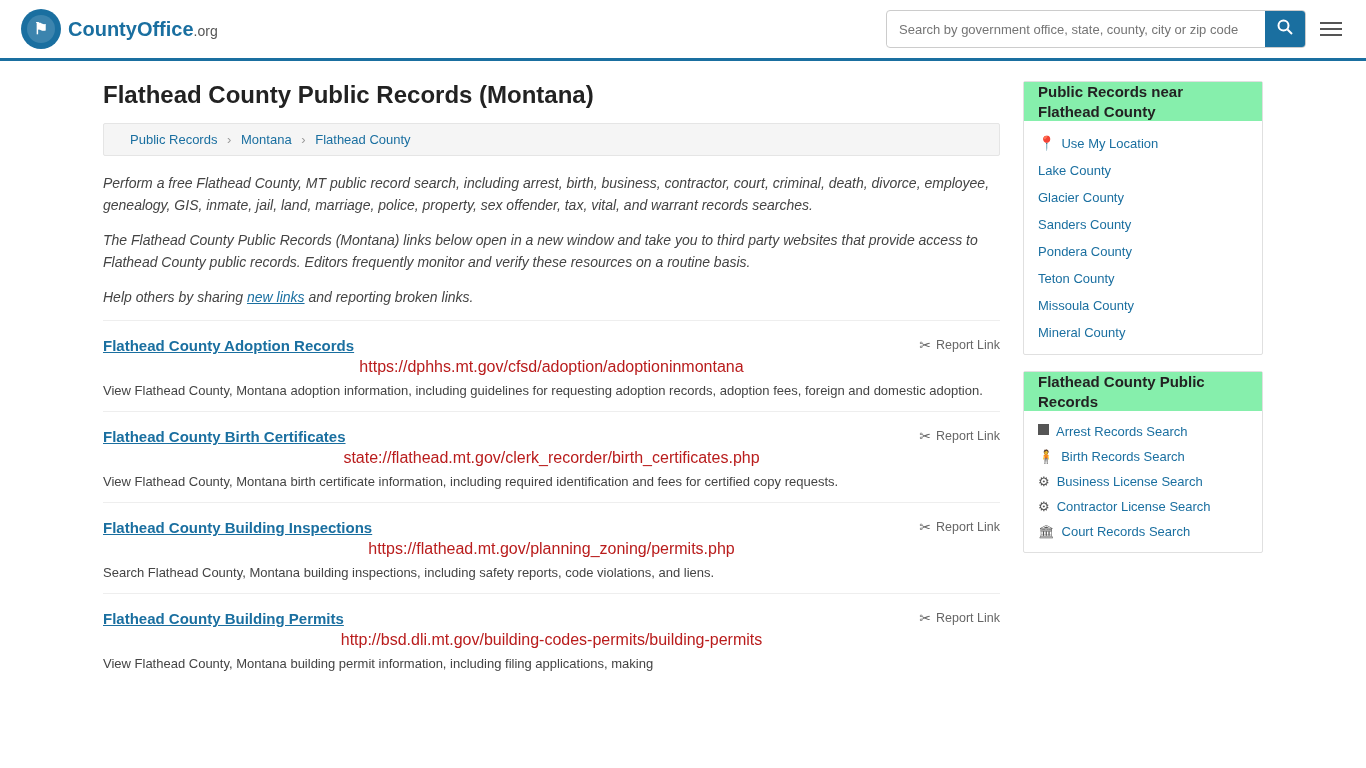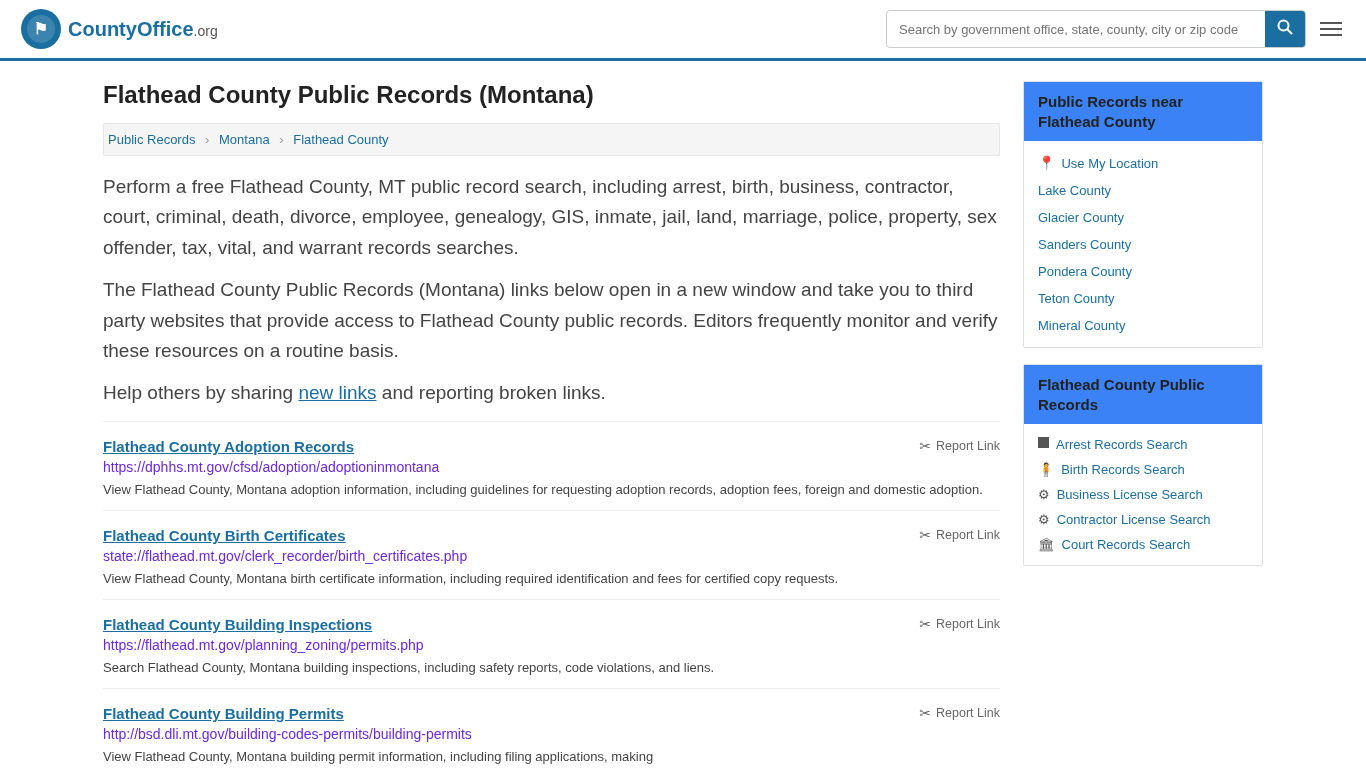--- a/index.html
+++ b/index.html
@@ -86,37 +86,38 @@
     }
     .page-title {
       font-size: 24px;
       font-weight: bold;
       color: #222;
       margin-bottom: 14px;
     }
     .breadcrumb {
       background: #f5f5f5;
       border: 1px solid #e5e5e5;
-      padding: 8px 4px;
+      padding: 8px 26px;
       font-size: 13px;
       color: #555;
       margin-bottom: 16px;
       border-radius: 2px;
     }
     .breadcrumb a {
       color: #1a6fa0;
       text-decoration: none;
     }
     .breadcrumb .sep { margin: 0 6px; color: #999; }
 
     .intro-text {
-      font-size: 19px;
+      font-size: 14px;
       line-height: 1.6;
       color: #444;
       margin-bottom: 12px;
+      font-style: italic;
     }
     .intro-text a {
       color: #1a6fa0;
       text-decoration: underline;
     }
 
     
     .record-item {
       border-top: 1px solid #eee;
       padding: 16px 0 10px 0;
@@ -140,44 +141,45 @@
       gap: 5px;
       font-size: 12.5px;
       color: #666;
       cursor: pointer;
       white-space: nowrap;
     }
     .report-link-icon {
       font-size: 14px;
     }
     .record-url {
-      color: #6d28d9;
-      font-size: 14px;
+      color: #b91c1c;
+      font-size: 16px;
       margin-bottom: 5px;
+      text-align: center;
     }
     .record-desc {
       font-size: 13px;
       color: #444;
       line-height: 1.55;
     }
 
     
     .sidebar {
       width: 240px;
       flex-shrink: 0;
     }
     .sidebar-section {
       background: #fff;
       border: 1px solid #e0e0e0;
       margin-bottom: 16px;
       border-radius: 2px;
     }
     .sidebar-section-header {
-      background: #3b82f6;
-      padding: 10px 14px;
+      background: #86efac;
+      padding: 0 14px;
       font-size: 15px;
       font-weight: bold;
       color: #222;
       line-height: 1.3;
     }
     .sidebar-list {
       padding: 8px 0;
     }
     .sidebar-item {
       padding: 6px 14px;
@@ -318,20 +320,21 @@
         <div class="sidebar-item location-item">
           <span class="location-dot">📍</span>
           <a href="#">Use My Location</a>
         </div>
         <div id="nearby-counties-container">
             <div class="sidebar-item"><a href="#">Lake County</a></div>
             <div class="sidebar-item"><a href="#">Glacier County</a></div>
             <div class="sidebar-item"><a href="#">Sanders County</a></div>
             <div class="sidebar-item"><a href="#">Pondera County</a></div>
             <div class="sidebar-item"><a href="#">Teton County</a></div>
+            <div class="sidebar-item"><a href="#">Missoula County</a></div>
             <div class="sidebar-item"><a href="#">Mineral County</a></div>
           </div>
       </div>
     </div>
 
     <div class="sidebar-section">
       <div class="sidebar-section-header">Flathead County Public Records</div>
       <div class="sidebar-list">
         <div id="flathead-records-container">
             <div class="sidebar-records-item">

